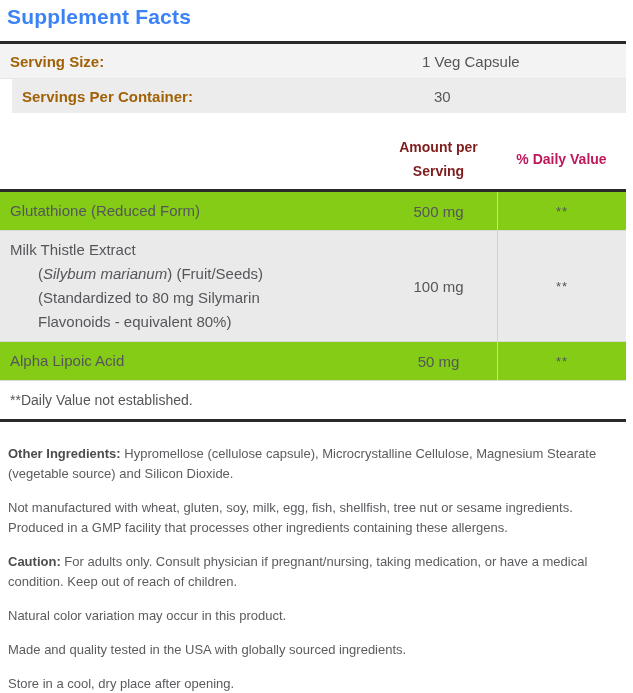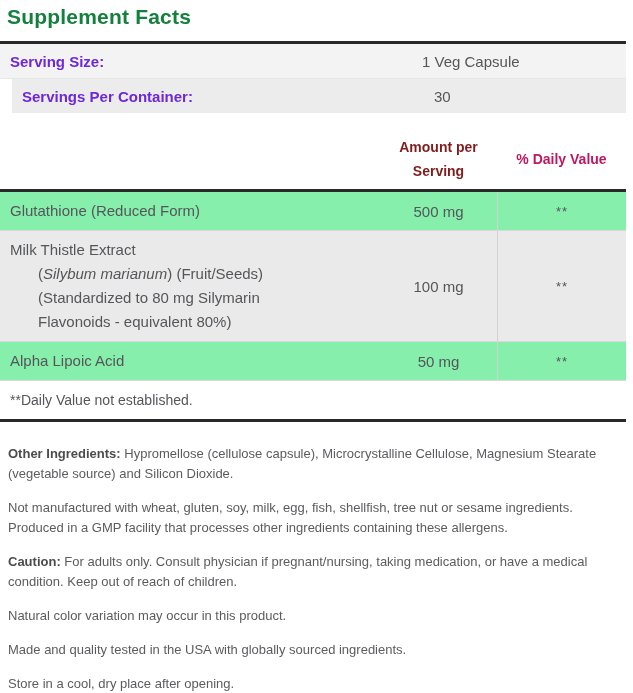--- a/index.html
+++ b/index.html
@@ -5,45 +5,45 @@
   html,body{margin:0;padding:0;background:#ffffff;}
   body{
     width:633px;height:693px;
     font-family:"Liberation Sans",sans-serif;
     color:#55565a;
     -webkit-font-smoothing:antialiased;
   }
   .page{width:626px;}
 
   .panel-title{
-    font-size:21px;font-weight:bold;color:#15803d;
+    font-size:21px;font-weight:bold;color:#3b82f6;
     margin:3px 0 10px 7px;letter-spacing:.2px;line-height:28px;
   }
 
   
   .serving-table{border-top:3px solid #29292b;}
   .srow{display:flex;align-items:center;height:34px;font-size:15px;}
   .srow-1{background:#f3f3f3;border-bottom:1px solid #e7e7e7;}
   .srow-2{background:#ececec;margin-left:12px;}
-  .slabel{width:402px;padding-left:10px;font-weight:bold;color:#6d28d9;}
+  .slabel{width:402px;padding-left:10px;font-weight:bold;color:#a16207;}
   .svalue{padding-left:10px;color:#55565a;}
 
   
   .main-header{
     display:grid;grid-template-columns:380px 117px 129px;
     align-items:center;margin-top:16px;padding:6px 0;
   }
   .hamount{justify-self:center;width:100px;text-align:center;
     font-weight:bold;font-size:14px;color:#7f1d1d;line-height:24px;}
   .hdv{text-align:center;font-weight:bold;font-size:14px;color:#be185d;}
 
   
   .main-table{border-top:3px solid #29292b;border-bottom:3px solid #29292b;}
   .nrow{display:grid;grid-template-columns:380px 117px 129px;
-    background:#86efac;border-bottom:1px solid #d9d9d9;}
+    background:#84cc16;border-bottom:1px solid #d9d9d9;}
   .nrow.alt{background:#eaeaea;}
   .cell-name{padding:7px 10px;font-size:15px;line-height:24px;color:#55565a;}
   .cell-name .sub{padding-left:28px;}
   .cell-amount{display:flex;align-items:center;justify-content:center;
     font-size:15px;color:#55565a;}
   .cell-dv{display:flex;align-items:center;justify-content:center;
     border-left:1px solid #d2d2d2;font-size:13px;color:#55565a;letter-spacing:1px;}
   .foot-row{background:#ffffff;padding:9px 10px;font-size:14px;
     line-height:20px;color:#55565a;}
 

